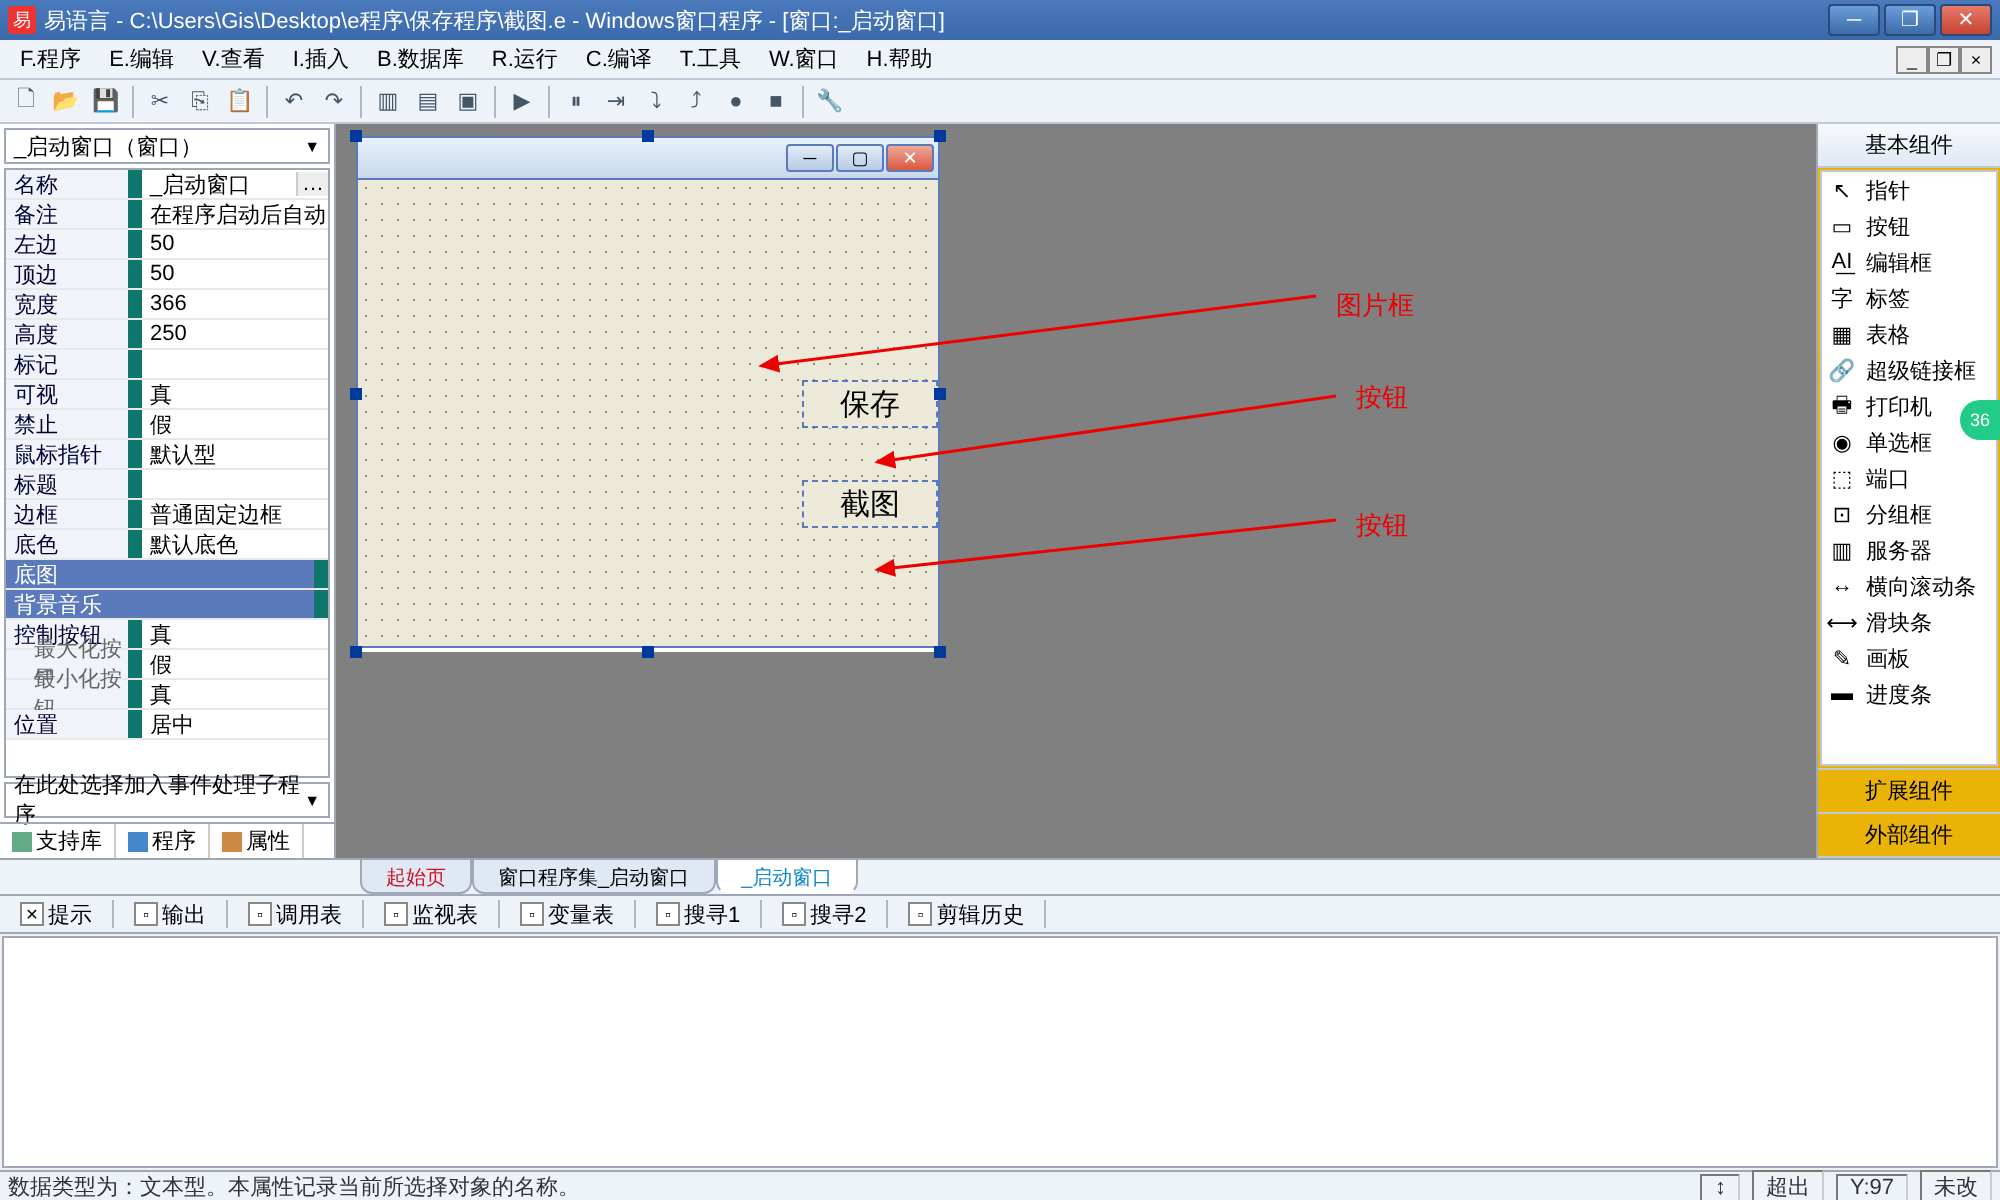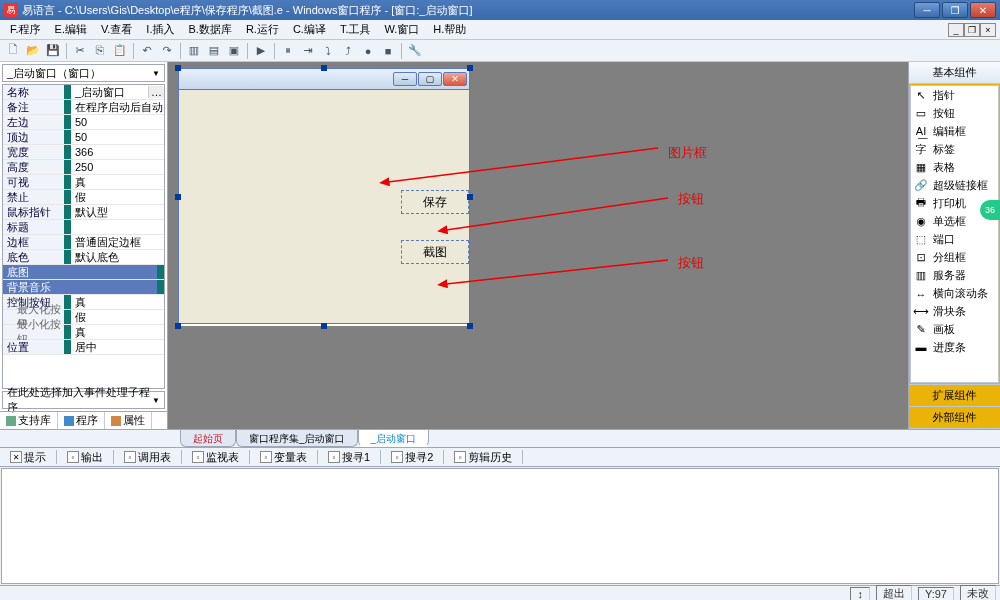--- a/index.html
+++ b/index.html
@@ -42,21 +42,21 @@
 .ltab .ico { width:10px; height:10px; background:#6a8; }
 
 .design-area { flex: 1; background: #808080; position: relative; overflow:hidden; }
 .form-window { position: absolute; left: 10px; top: 6px; width: 292px; height: 258px; background: #fff; }
 .form-tb { height: 22px; background: linear-gradient(to bottom,#e8f0fc,#c8d8ec); border: 1px solid #5a7abc; display:flex; align-items:center; }
 .form-tb .win-ctrls { margin-left:auto; display:flex; gap:1px; padding-right:2px; }
 .form-tb .win-ctrls div { width:24px; height:14px; border:1px solid #5a7abc; background:linear-gradient(to bottom,#e0ecf8,#b8cce4); border-radius:2px; font-size:9px; display:flex; align-items:center; justify-content:center; cursor:pointer; }
 .form-tb .win-ctrls div.cl { background:linear-gradient(to bottom,#f0a898,#d85840); color:#fff; }
 .form-body { height: 234px; border: 1px solid #5a7abc; border-top:none; background-image: radial-gradient(circle,#888 0.5px,transparent 0.5px); background-size:8px 8px; background-color:#ece9d8; position:relative; }
 .handle { position:absolute; width:6px; height:6px; background:#003a9c; }
-.form-btn { position:absolute; width:68px; height:24px; border:1px dashed #5a7abc; background:#ece9d8; display:flex; align-items:center; justify-content:center; font-size:12px; cursor:pointer; }
+.form-btn { position:absolute; width:68px; height:24px; border:1px dashed #5a7abc; background:#ece9d8; display:flex; align-items:center; justify-content:center; font-size:15px; cursor:pointer; }
 .annotation { position:absolute; color:#e00; font-size:13px; pointer-events:none; }
 .arrow-svg { position:absolute; pointer-events:none; }
 
 .right-panel { width: 92px; background: #eab308; border-left: 1px solid #a0a8b8; display:flex; flex-direction:column; }
 .rp-header { text-align:center; padding:3px 0; background:linear-gradient(to bottom,#f8fafd,#e0e8f4); border-bottom:1px solid #c0c8d8; }
 .rp-list { flex:1; overflow-y:auto; background:#fff; border:1px solid #c0c8d8; margin:1px; }
 .rp-item { display:flex; align-items:center; height:18px; padding-left:2px; gap:4px; cursor:pointer; }
 .rp-icon { width:16px; height:14px; display:flex; align-items:center; justify-content:center; font-size:11px; }
 .rp-footer { border-top:1px solid #c0c8d8; }
 .rp-footer div { text-align:center; padding:3px 0; border-bottom:1px solid #c0c8d8; cursor:pointer; }
@@ -164,20 +164,24 @@
           </div>
           <div class="prop-row">
             <div class="prop-name">宽度</div>
             <div class="prop-val">366</div>
           </div>
           <div class="prop-row">
             <div class="prop-name">高度</div>
             <div class="prop-val">250</div>
           </div>
           <div class="prop-row">
+            <div class="prop-name">标记</div>
+            <div class="prop-val"></div>
+          </div>
+          <div class="prop-row">
             <div class="prop-name">可视</div>
             <div class="prop-val">真</div>
           </div>
           <div class="prop-row">
             <div class="prop-name">禁止</div>
             <div class="prop-val">假</div>
           </div>
           <div class="prop-row">
             <div class="prop-name">鼠标指针</div>
             <div class="prop-val">默认型</div>
@@ -393,20 +397,21 @@
     <div class="db-item">
       <span class="ico">▫</span>
       <span>剪辑历史</span>
     </div>
     <div class="dsep"></div>
   </div>
 
 <div class="output"></div>
 
 <div class="status">
+  <span>数据类型为：文本型。本属性记录当前所选择对象的名称。</span>
   <div class="r">
     <span class="cell">↕</span>
     <span class="cell">超出</span>
     <span class="cell">Y:97</span>
     <span class="cell">未改</span>
   </div>
 </div>
 
 <div class="side-badge">36</div>
 

